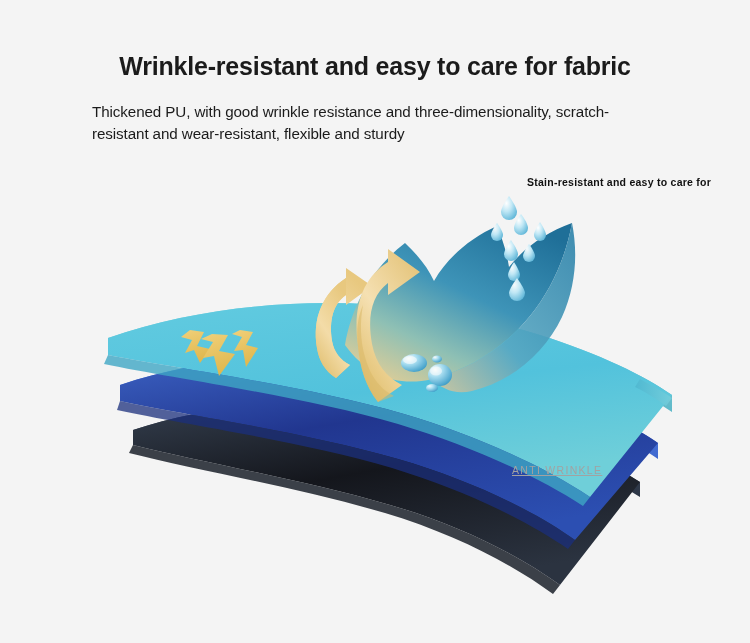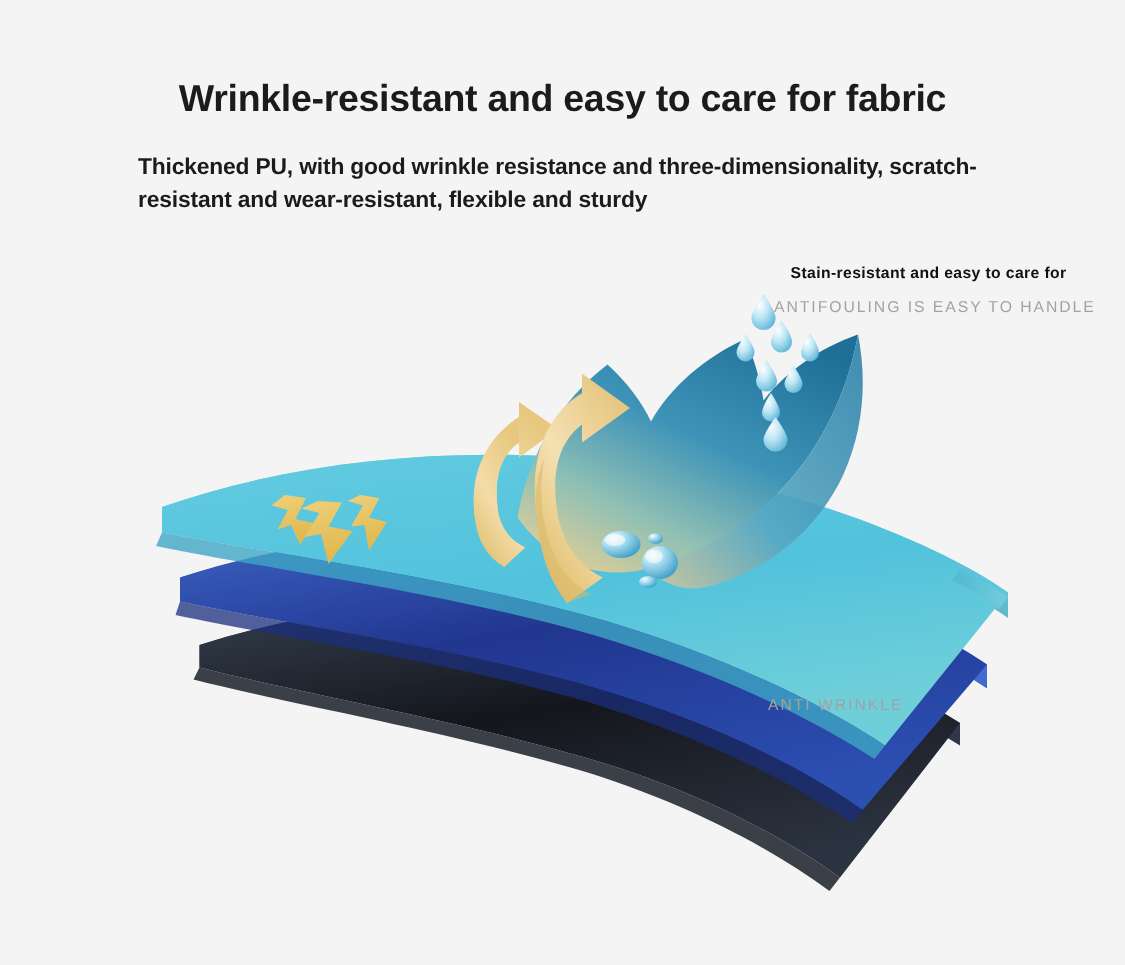--- a/index.html
+++ b/index.html
@@ -32,21 +32,21 @@
     font-weight: bold;
     color: #1b1b1b;
     letter-spacing: -0.2px;
   }
   .subheadline {
     position: absolute;
     left: 92px;
     top: 101px;
     width: 566px;
     font-size: 15.2px;
-    font-weight: bold;
+    font-weight: normal;
     line-height: 1.42;
     color: #1b1b1b;
     letter-spacing: -0.1px;
   }
 
   
   .callout { position: absolute; }
   .callout .ct {
     font-size: 10.5px;
     font-weight: bold;
@@ -64,21 +64,21 @@
 
   #callout-stain { left: 484px; top: 176px; }
   #callout-stain .cs { margin-top: 11px; margin-left: 32px; }
 
   #callout-tear { left: 148px; top: 277px; }
   #callout-tear .ct { font-size: 14.5px; letter-spacing: 0.6px; }
   #callout-tear .cs { margin-top: 6px; margin-left: -20px; }
 
   #callout-wrinkle { left: 514px; top: 460px; }
   #callout-wrinkle .ct { line-height: 1.25; }
-  #callout-wrinkle .cs { margin-top: 4px; margin-left: -2px; }
+  #callout-wrinkle .cs { margin-top: 4px; margin-left: -2px; text-decoration: underline; }
 
   
   .illustration {
     position: absolute;
     left: 0;
     top: 0;
     width: 750px;
     height: 643px;
     pointer-events: none;
   }
@@ -324,21 +324,20 @@
 
     <g>
       <path d="M190,330 l14,2 -7,14 13,3 -10,14 -6,-13 -9,3 7,-13 -11,-3 z" fill="url(#gBolt)"></path>
       <path d="M212,334 l16,1 -9,16 16,3 -16,22 -5,-20 -11,2 10,-16 -12,-3 z" fill="url(#gBolt)"></path>
       <path d="M240,330 l13,2 -7,13 12,3 -12,19 -3,-17 -9,1 8,-14 -10,-3 z" fill="url(#gBolt)"></path>
     </g>
   </svg>
 
   <div class="callout" id="callout-stain">
     <div class="ct">Stain-resistant and easy to care for</div>
-    <div class="cs">ANTIFOULING IS EASY TO HANDLE</div>
   </div>
 
 
   <div class="callout" id="callout-wrinkle">
     <div class="cs">ANTI WRINKLE</div>
   </div>
 
 </div>
 
 </body></html>

